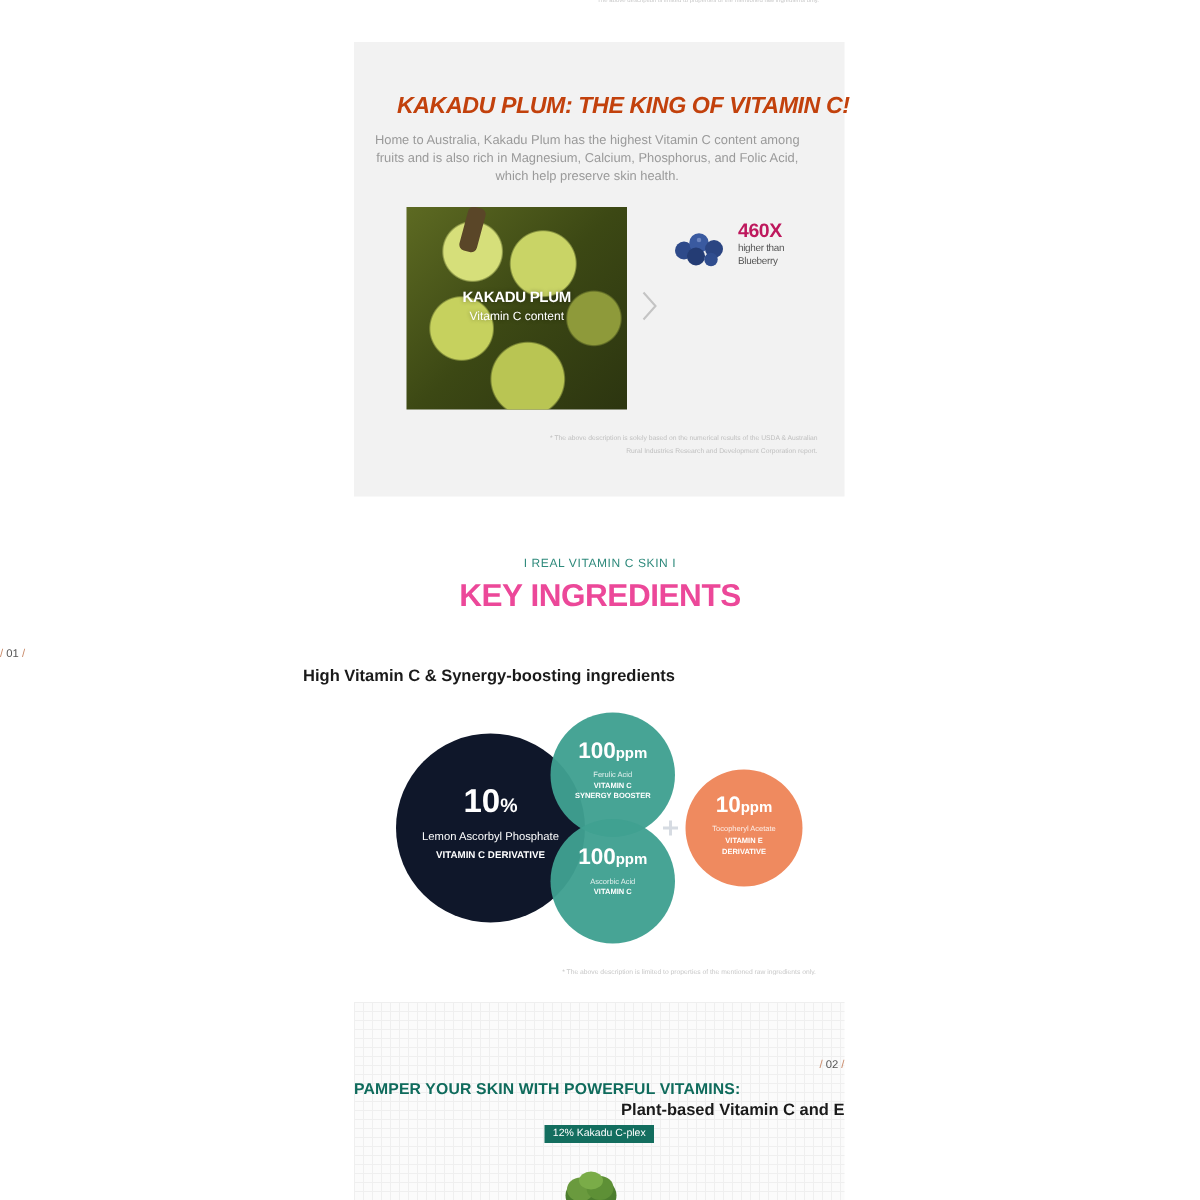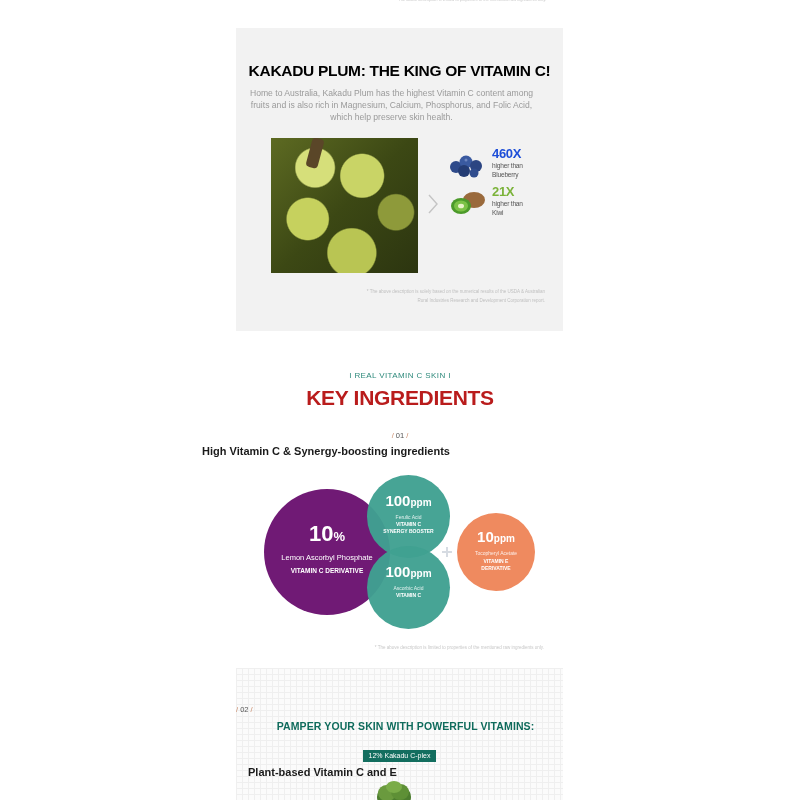--- a/index.html
+++ b/index.html
@@ -3,21 +3,21 @@
 <meta charset="utf-8">
 <style>
   * { box-sizing: border-box; margin: 0; padding: 0; }
   html, body { width: 800px; height: 800px; overflow: hidden; background: #ffffff; }
   body { font-family: "Liberation Sans", sans-serif; position: relative; color: #222; }
 
   .top-note { position: absolute; left: 362px; top: -3px; width: 184px; font-size: 4px; color: #c8c8c8; text-align: right; white-space: nowrap; overflow: hidden; }
 
   
   .kakadu-panel { position: absolute; left: 236px; top: 28px; width: 327px; height: 303px; background: #f2f2f2; }
-  .kakadu-title { position: absolute; left: 0; top: 34px; width: 100%; text-align: center; font-size: 15.5px; font-weight: bold; color: #000000; letter-spacing: -0.3px; }
+  .kakadu-title { position: absolute; left: 16px; top: 34px; width: 100%; text-align: center; font-size: 15.5px; font-weight: bold; color: #c2410c; letter-spacing: -0.3px; font-style: italic; }
   .kakadu-desc { position: absolute; left: 12px; top: 59px; width: 287px; text-align: center; font-size: 8.6px; line-height: 12px; color: #9a9a9a; }
 
   .plum-photo { position: absolute; left: 35px; top: 110px; width: 147px; height: 135px; overflow: hidden;
     background:
       radial-gradient(circle at 30% 22%, #d6df7a 0 13%, transparent 14%),
       radial-gradient(circle at 62% 28%, #c9d466 0 16%, transparent 17%),
       radial-gradient(circle at 25% 60%, #c6d15e 0 15%, transparent 16%),
       radial-gradient(circle at 55% 85%, #b9c553 0 17%, transparent 18%),
       radial-gradient(circle at 85% 55%, #8e9a3a 0 12%, transparent 13%),
       linear-gradient(135deg, #5d6a22 0%, #3c4814 50%, #2c3510 100%);
@@ -32,27 +32,27 @@
   .fruit-list { position: absolute; left: 210px; top: 118px; width: 110px; }
   .fruit-row { position: relative; height: 38px; }
   .fruit-icon { position: absolute; left: 0; top: 4px; width: 44px; height: 28px; }
   .fruit-mult { position: absolute; left: 46px; top: 0; font-size: 13px; font-weight: bold; letter-spacing: -0.3px; }
   .fruit-sub { position: absolute; left: 46px; top: 15px; font-size: 6.6px; line-height: 9px; color: #555; letter-spacing: -0.2px; }
 
   .kakadu-foot { position: absolute; right: 18px; top: 259px; width: 220px; text-align: right; font-size: 4.5px; line-height: 9px; color: #c0c0c0; }
 
   
   .eyebrow { position: absolute; left: 0; top: 371px; width: 800px; text-align: center; font-size: 8px; color: #2f8a7c; letter-spacing: 0.4px; }
-  .key-title { position: absolute; left: 0; top: 386px; width: 800px; text-align: center; font-size: 21px; font-weight: bold; color: #b91c1c; letter-spacing: -0.3px; }
-  .step-num { position: absolute; left: 0; top: 431px; width: 800px; text-align: center; font-size: 7.5px; color: #555; }
+  .key-title { position: absolute; left: 0; top: 386px; width: 800px; text-align: center; font-size: 21px; font-weight: bold; color: #ec4899; letter-spacing: -0.3px; }
+  .step-num { position: absolute; left: 0; top: 431px; width: 800px; font-size: 7.5px; color: #555; }
   .step-num .slash { color: #c98a6a; }
   .step-title { position: absolute; left: 0; top: 445px; width: 652px; text-align: center; font-size: 11px; font-weight: bold; color: #1a1a1a; }
 
   .circle { position: absolute; border-radius: 50%; text-align: center; color: #fff; }
-  .c-big { left: 264px; top: 489px; width: 126px; height: 126px; background: #701a75; }
+  .c-big { left: 264px; top: 489px; width: 126px; height: 126px; background: #0f172a; }
   .c-top { left: 367px; top: 475px; width: 83px; height: 83px; background: rgba(63,160,145,0.96); }
   .c-bot { left: 367px; top: 546px; width: 83px; height: 83px; background: rgba(63,160,145,0.96); }
   .c-orange { left: 457px; top: 513px; width: 78px; height: 78px; background: #ef8a5f; }
 
   .c-big .val { position: absolute; left: 0; top: 32px; width: 100%; font-size: 22px; font-weight: bold; }
   .c-big .val small { font-size: 13px; }
   .c-big .name { position: absolute; left: -4px; top: 64px; width: 134px; font-size: 7.5px; white-space: nowrap; }
   .c-big .type { position: absolute; left: 0; top: 78px; width: 100%; font-size: 6.5px; font-weight: bold; }
 
   .c-small .val { position: absolute; left: 0; top: 17px; width: 100%; font-size: 15px; font-weight: bold; }
@@ -62,71 +62,62 @@
 
   .plus { position: absolute; left: 441px; top: 546px; width: 12px; height: 12px; }
 
   .ing-note { position: absolute; left: 350px; top: 645px; width: 194px; text-align: right; font-size: 4.5px; color: #c8c8c8; white-space: nowrap; overflow: hidden; }
 
   
   .pamper-panel { position: absolute; left: 236px; top: 668px; width: 327px; height: 140px;
     background-color: #fbfbfb;
     background-image: linear-gradient(#efefef 1px, transparent 1px), linear-gradient(90deg, #efefef 1px, transparent 1px);
     background-size: 6px 6px; }
-  .pamper-num { position: absolute; left: 0; top: 37px; width: 100%; text-align: left; font-size: 7.5px; color: #555; }
+  .pamper-num { position: absolute; left: 0; top: 37px; width: 100%; text-align: right; font-size: 7.5px; color: #555; }
   .pamper-num .slash { color: #c98a6a; }
-  .pamper-title { position: absolute; left: 0; top: 52px; width: 100%; text-align: center; font-size: 10.5px; font-weight: bold; color: #0f6b5c; letter-spacing: 0.1px; padding-left: 12px; }
-  .pamper-sub { position: absolute; left: 12px; top: 66px; width: 100%; text-align: left; font-size: 11px; font-weight: bold; color: #1a1a1a; margin-top: 32px; }
+  .pamper-title { position: absolute; left: 0; top: 52px; width: 100%; font-size: 10.5px; font-weight: bold; color: #0f6b5c; letter-spacing: 0.1px; }
+  .pamper-sub { position: absolute; left: 0; top: 66px; width: 100%; text-align: right; font-size: 11px; font-weight: bold; color: #1a1a1a; }
   .pamper-badge { position: absolute; left: 127px; top: 82px; width: 73px; height: 12px; background: #136e5f; color: #fff; font-size: 7px; line-height: 12px; text-align: center; }
   .kale { position: absolute; left: 133px; top: 107px; width: 50px; height: 35px; }
 </style>
 </head>
 <body>
 
 <div class="top-note">* The above description is limited to properties of the mentioned raw ingredients only.</div>
 
 <section class="kakadu-panel">
   <h2 class="kakadu-title">KAKADU PLUM: THE KING OF VITAMIN C!</h2>
   <p class="kakadu-desc">Home to Australia, Kakadu Plum has the highest Vitamin C content among fruits and is also rich in Magnesium, Calcium, Phosphorus, and Folic Acid, which help preserve skin health.</p>
 
   <div class="plum-photo">
     <div class="branch"></div>
+    <div class="plum-label">
+      <div class="t1">KAKADU PLUM</div>
+      <div class="t2">Vitamin C content</div>
+    </div>
   </div>
 
   <svg class="chevron" viewBox="0 0 14 22">
     <polyline points="3,2 11,11 3,20" fill="none" stroke="#c4c4c4" stroke-width="1.4"></polyline>
   </svg>
 
   <div class="fruit-list">
     <div class="fruit-row">
       <svg class="fruit-icon" viewBox="0 0 44 28">
         <circle cx="10" cy="17" r="6" fill="#2e4a8a"></circle>
           <circle cx="20" cy="12" r="6.5" fill="#3a5aa0"></circle>
         <circle cx="30" cy="16" r="6" fill="#2b4582"></circle>
           <circle cx="18" cy="21" r="6" fill="#243c74"></circle>
         <circle cx="28" cy="23" r="4.5" fill="#304d8e"></circle>
           <circle cx="20" cy="10" r="1.5" fill="#6d86c0"></circle>
       </svg>
-      <div class="fruit-mult" style="color:#1d4ed8">460X</div>
+      <div class="fruit-mult" style="color:#be185d">460X</div>
       <div class="fruit-sub">
         <div>higher than</div>
         <div>Blueberry</div>
-      </div>
-    </div>
-    <div class="fruit-row">
-      <svg class="fruit-icon" viewBox="0 0 44 28">
-        <ellipse cx="28" cy="12" rx="11" ry="8" fill="#9a6a3c"></ellipse>
-        <ellipse cx="15" cy="18" rx="10" ry="8" fill="#4c9a2a"></ellipse>
-        <ellipse cx="15" cy="18" rx="7" ry="5.5" fill="#7cc246"></ellipse>
-        <ellipse cx="15" cy="18" rx="3" ry="2.3" fill="#e9f2c8"></ellipse>
-      </svg>
-      <div class="fruit-mult" style="color:#7bb33a">21X</div>
-      <div class="fruit-sub">
-        <div>higher than</div>
-        <div>Kiwi</div>
       </div>
     </div>
   </div>
 
   <div class="kakadu-foot">
     <div>* The above description is solely based on the numerical results of the USDA &amp; Australian</div>
     <div>Rural Industries Research and Development Corporation report.</div>
   </div>
 </section>
 

